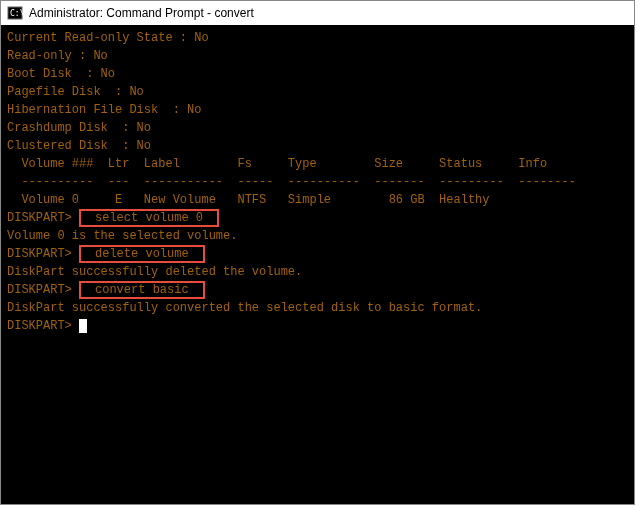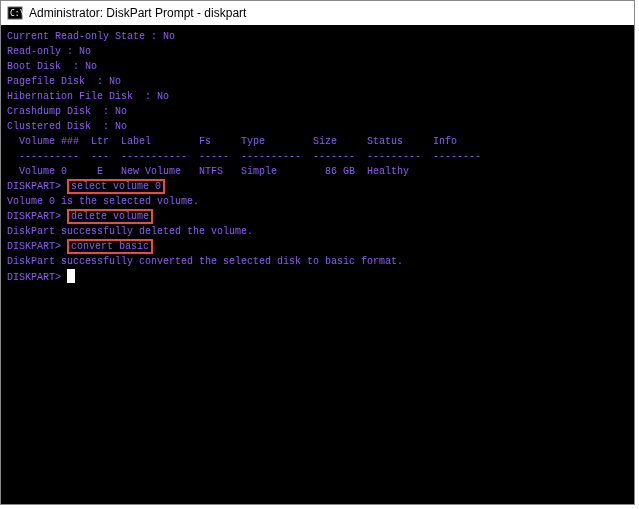--- a/index.html
+++ b/index.html
@@ -33,34 +33,34 @@
   .titlebar .icon {
     width: 16px;
     height: 16px;
     display: inline-flex;
     align-items: center;
     justify-content: center;
   }
   .terminal {
     flex: 1;
     background: #000;
-    color: #8b5cf6;
+    color: #a16207;
     padding: 4px 6px;
     line-height: 1.5;
     white-space: pre;
     font-family: Consolas, 'Courier New', monospace;
-    font-size: 10px;
+    font-size: 12px;
     overflow: hidden;
   }
   .terminal .line { display: block; }
   .prompt { display: inline; margin-top: 36px; }
   .cmd { display: inline; }
   .hl {
     border: 2px solid #e74c3c;
-    padding: 0 2px;
+    padding: 0 14px;
   }
   .cursor {
     display: inline-block;
     width: 8px;
     height: 14px;
     background: #fff;
     vertical-align: text-bottom;
     animation: blink 1s steps(1) infinite;
   }
   @keyframes blink { 50% { opacity: 0; } }
@@ -69,17 +69,17 @@
 <body>
 
 <div class="window">
   <div class="titlebar">
     <span class="icon">
       <svg width="16" height="16" viewBox="0 0 16 16">
         <rect x="1" y="2" width="14" height="12" fill="#000" stroke="#666" stroke-width="1"></rect>
         <text x="3" y="11" font-size="8" fill="#fff" font-family="monospace">C:\</text>
       </svg>
     </span>
-    <span>Administrator: DiskPart Prompt - diskpart</span>
+    <span>Administrator: Command Prompt - convert</span>
   </div>
 
   <div class="terminal" id="terminal"><span class="line">Current Read-only State : No</span><span class="line">Read-only : No</span><span class="line">Boot Disk  : No</span><span class="line">Pagefile Disk  : No</span><span class="line">Hibernation File Disk  : No</span><span class="line">Crashdump Disk  : No</span><span class="line">Clustered Disk  : No</span><span class="line"></span><span class="line">  Volume ###  Ltr  Label        Fs     Type        Size     Status     Info</span><span class="line">  ----------  ---  -----------  -----  ----------  -------  ---------  --------</span><span class="line">  Volume 0     E   New Volume   NTFS   Simple        86 GB  Healthy</span><span class="line"></span><span class="line"><span class="prompt">DISKPART&gt; </span><span class="cmd hl">select volume 0</span></span><span class="line"></span><span class="line">Volume 0 is the selected volume.</span><span class="line"></span><span class="line"><span class="prompt">DISKPART&gt; </span><span class="cmd hl">delete volume</span></span><span class="line"></span><span class="line">DiskPart successfully deleted the volume.</span><span class="line"></span><span class="line"><span class="prompt">DISKPART&gt; </span><span class="cmd hl">convert basic</span></span><span class="line"></span><span class="line">DiskPart successfully converted the selected disk to basic format.</span><span class="line"></span><span class="line"><span class="prompt">DISKPART&gt; </span><span class="cursor"></span></span></div>
 </div>
 
 </body></html>

